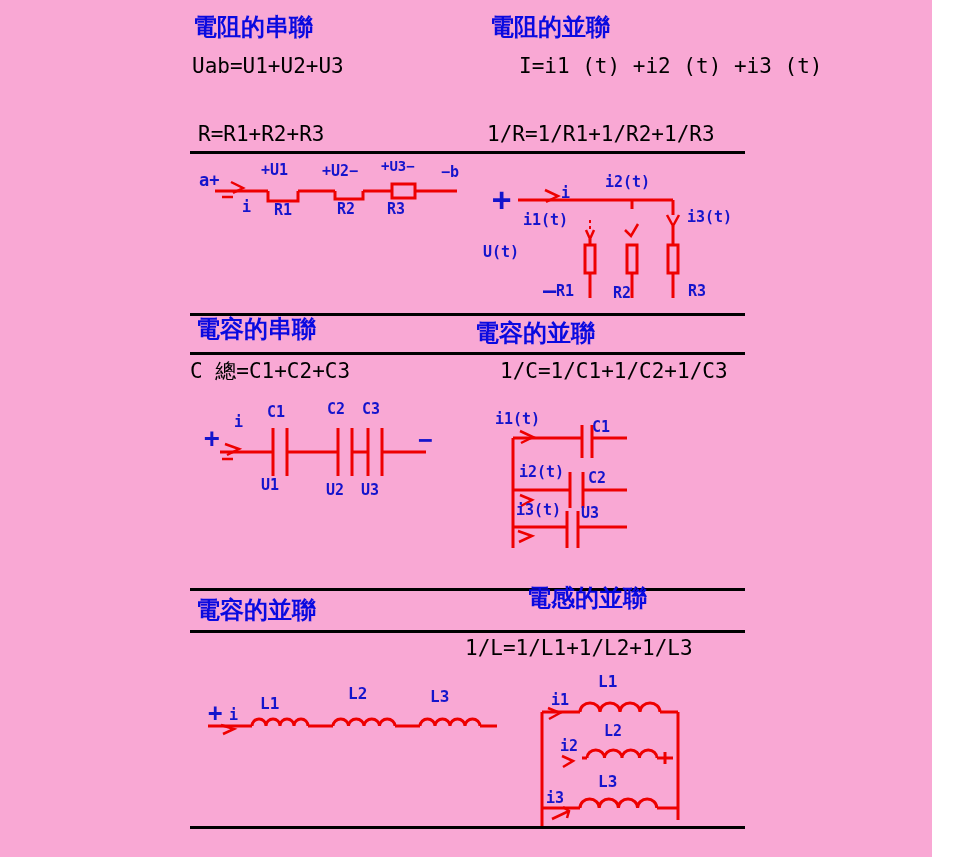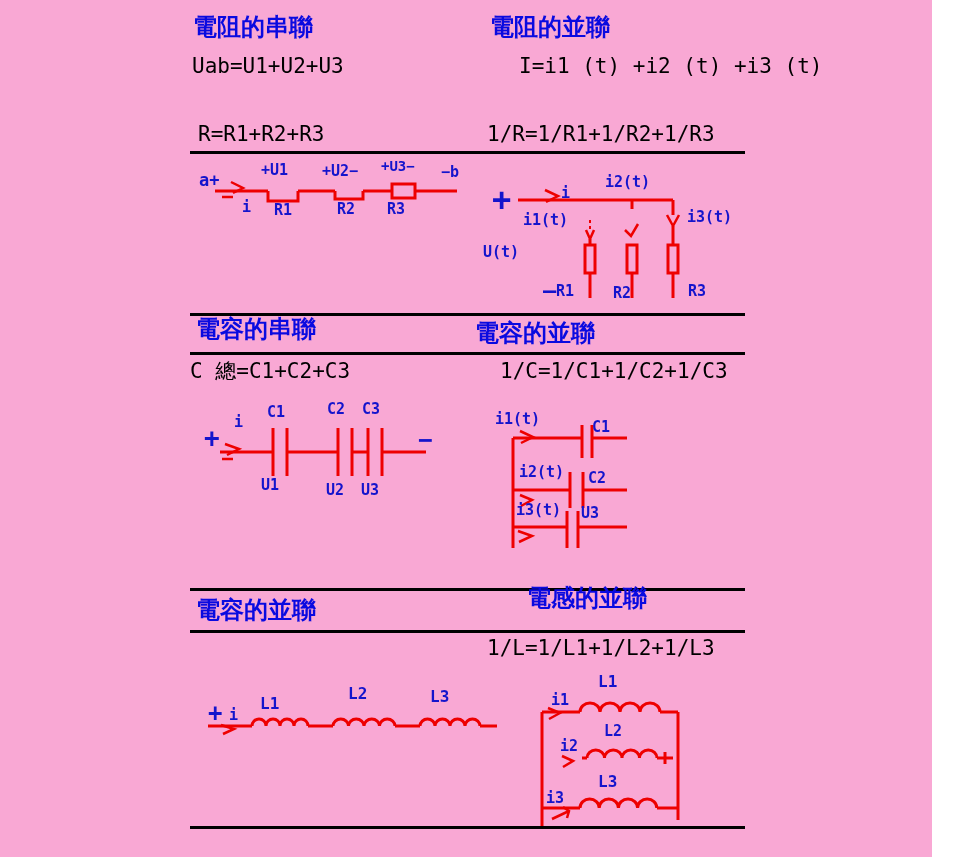--- a/index.html
+++ b/index.html
@@ -142,21 +142,21 @@
     <text x="98" y="78" font-size="15">C2</text>
     <text x="26" y="110" font-size="15">i3(t)</text>
     <text x="91" y="113" font-size="15">U3</text>
   </svg>
 
   <div class="abs sep" style="top:588px;"></div>
   <div class="abs heading" style="left:196px;top:597px;">電容的並聯</div>
   <div class="abs heading" style="left:527px;top:585px;">電感的並聯</div>
   <div class="abs sep" style="top:630px;"></div>
 
-  <div class="abs formula" style="left:487px;top:637px;">1/L=1/L1+1/L2+1/L3</div>
+  <div class="abs formula" style="left:465px;top:637px;">1/L=1/L1+1/L2+1/L3</div>
 
   <svg class="abs" style="left:205px;top:685px;" width="295" height="55" viewBox="0 0 295 55">
     <path class="wire" d="M3,41 H47"></path>
     <path class="wire" d="M47,41 a7,7 0 0 1 14,0 a7,7 0 0 1 14,0 a7,7 0 0 1 14,0 a7,7 0 0 1 14,0"></path>
     <path class="wire" d="M103,41 H128"></path>
     <path class="wire" d="M128,41 a7.75,7 0 0 1 15.5,0 a7.75,7 0 0 1 15.5,0 a7.75,7 0 0 1 15.5,0 a7.75,7 0 0 1 15.5,0"></path>
     <path class="wire" d="M190,41 H215"></path>
     <path class="wire" d="M215,41 a7.5,7 0 0 1 15,0 a7.5,7 0 0 1 15,0 a7.5,7 0 0 1 15,0 a7.5,7 0 0 1 15,0"></path>
     <path class="wire" d="M275,41 H292"></path>
     <path class="thin" d="M16,40 L29,44 L18,49"></path>

